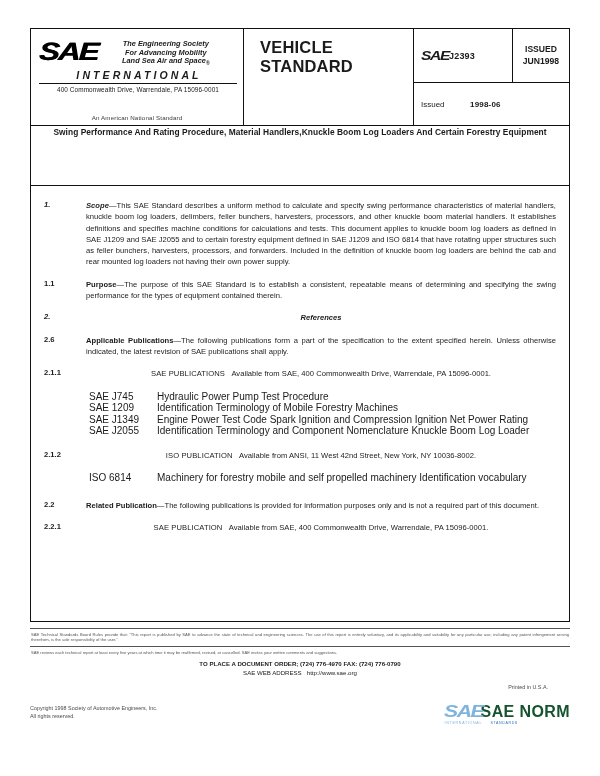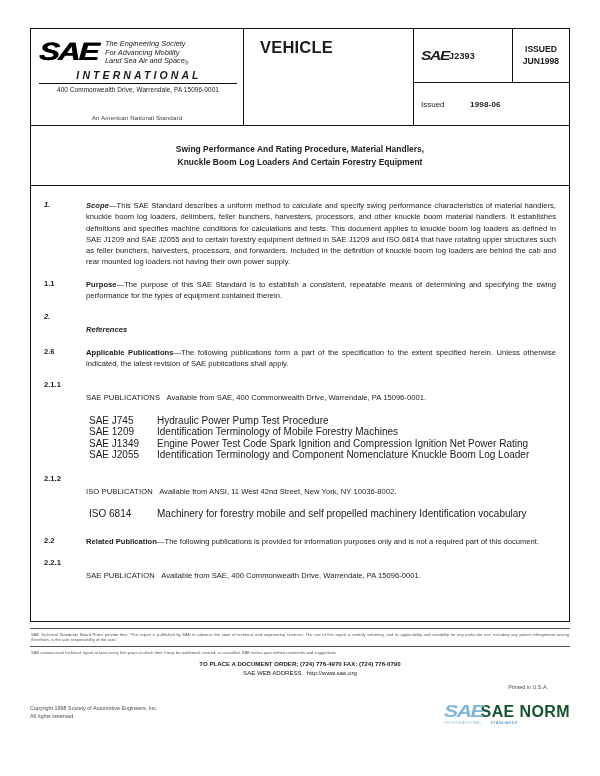--- a/index.html
+++ b/index.html
@@ -41,25 +41,27 @@
     letter-spacing: -1.5px;
     line-height: 24px;
     color: #000;
     transform: scaleX(1.25) skewX(-2deg);
     transform-origin: left center;
     width: 66px;
     text-shadow: 0.6px 0 0 #000;
   }
   .sae-tag {
     font-size: 7.4px;
-    font-weight: 400;
+    font-weight: 700;
     font-style: italic;
     line-height: 8.6px;
+    margin-left: 17px;
     padding-top: 1px;
     white-space: nowrap;
+    text-align: center;
   }
   .sae-tag span.reg { font-size: 5px; font-style: normal; vertical-align: sub; }
   .intl {
     font-size: 10.5px;
     font-weight: 700;
     font-style: italic;
     letter-spacing: 3.1px;
     text-align: center;
     margin-top: 1px;
     padding-left: 2px;
@@ -119,22 +121,22 @@
   }
   .meta-bottom { flex: 1; display: flex; align-items: center; font-size: 8px; }
   .meta-bottom .lbl { padding-left: 7px; width: 56px; }
   .meta-bottom .val { font-weight: 600; letter-spacing: 0.2px; }
 
   
   .titlebox {
     border: 1.6px solid #111;
     border-top: none;
     height: 60px;
-    display: flex; flex-direction: column;
-    align-items: center; justify-content: center;
+    display: flex; flex-direction: row;
+    align-items: flex-start; justify-content: center;
     text-align: center;
   }
   .titlebox div {
     font-size: 8.4px; font-weight: 700; line-height: 12.5px; letter-spacing: 0.05px;
   }
 
   
   .bodybox {
     border: 1.6px solid #111;
     border-top: none;
@@ -147,21 +149,21 @@
     font-size: 7.6px; font-weight: 700;
   }
   .sec .no.ital { font-style: italic; }
   .sec .body {
     flex: 1;
     font-size: 7.6px;
     line-height: 11.3px;
     text-align: justify;
     letter-spacing: 0.02px;
   }
-  .sec .body.nj { text-align: left; margin-top: 12px; }
+  .sec .body.nj { text-align: center; }
   .sec .body b { font-weight: 700; }
   .sec .body i.h { font-weight: 700; font-style: italic; }
   .sec .body .sc {
     font-variant: small-caps;
     letter-spacing: 0.1px;
   }
   .reflist { margin: 7px 0 0 45px; }
   .reflist .r {
     font-size: 10px; line-height: 11.6px; display: flex;
   }
@@ -248,20 +250,21 @@
           <div><span>Land Sea Air and Space</span><span class="reg">®</span></div>
         </div>
       </div>
       <div class="intl">INTERNATIONAL</div>
       <div class="addr">400 Commonwealth Drive, Warrendale, PA 15096-0001</div>
       <div class="ansi">An American National Standard</div>
     </div>
 
     <div class="hdr-title">
       <div class="t">VEHICLE</div>
+      <div class="t">STANDARD</div>
     </div>
 
     <div class="hdr-meta">
       <div class="meta-top">
         <div class="meta-num">
           <span class="mini-sae">SAE</span>
           <span class="num">J2393</span>
         </div>
         <div class="meta-status">
           <span>ISSUED</span>

